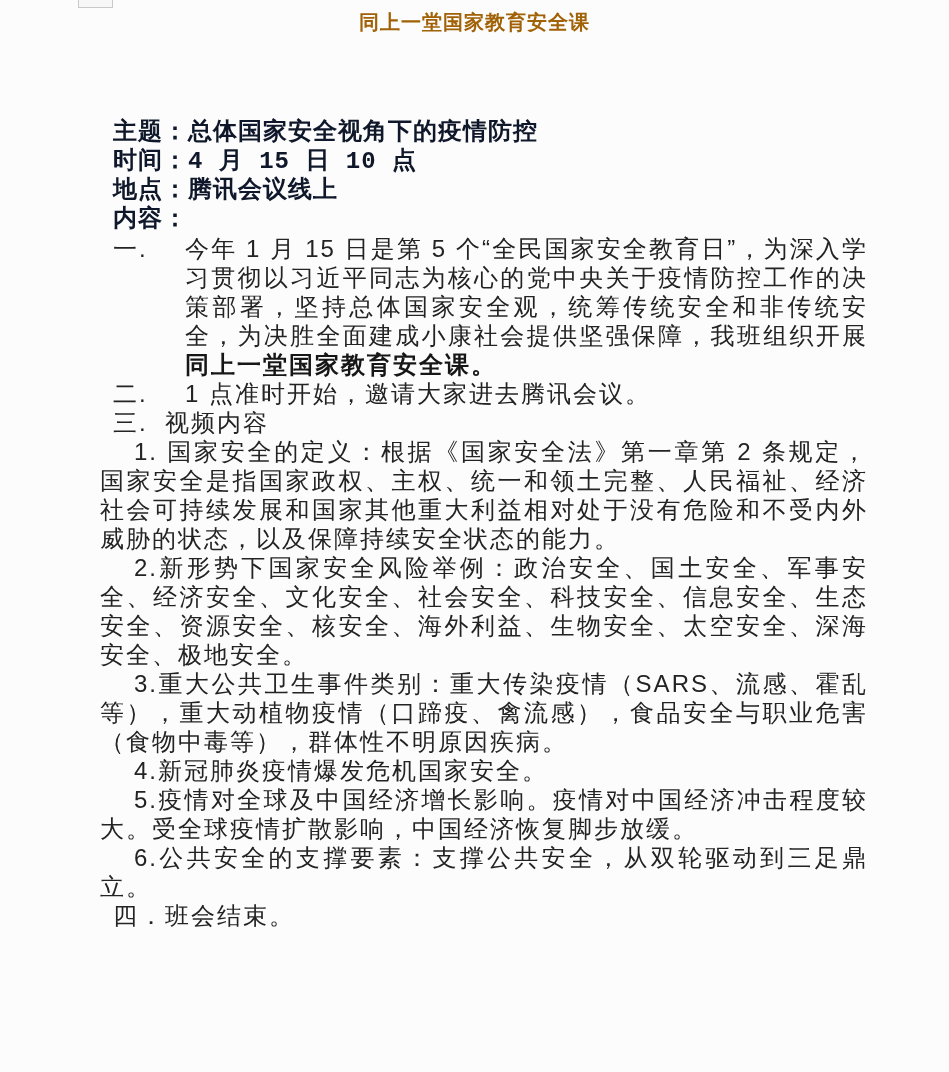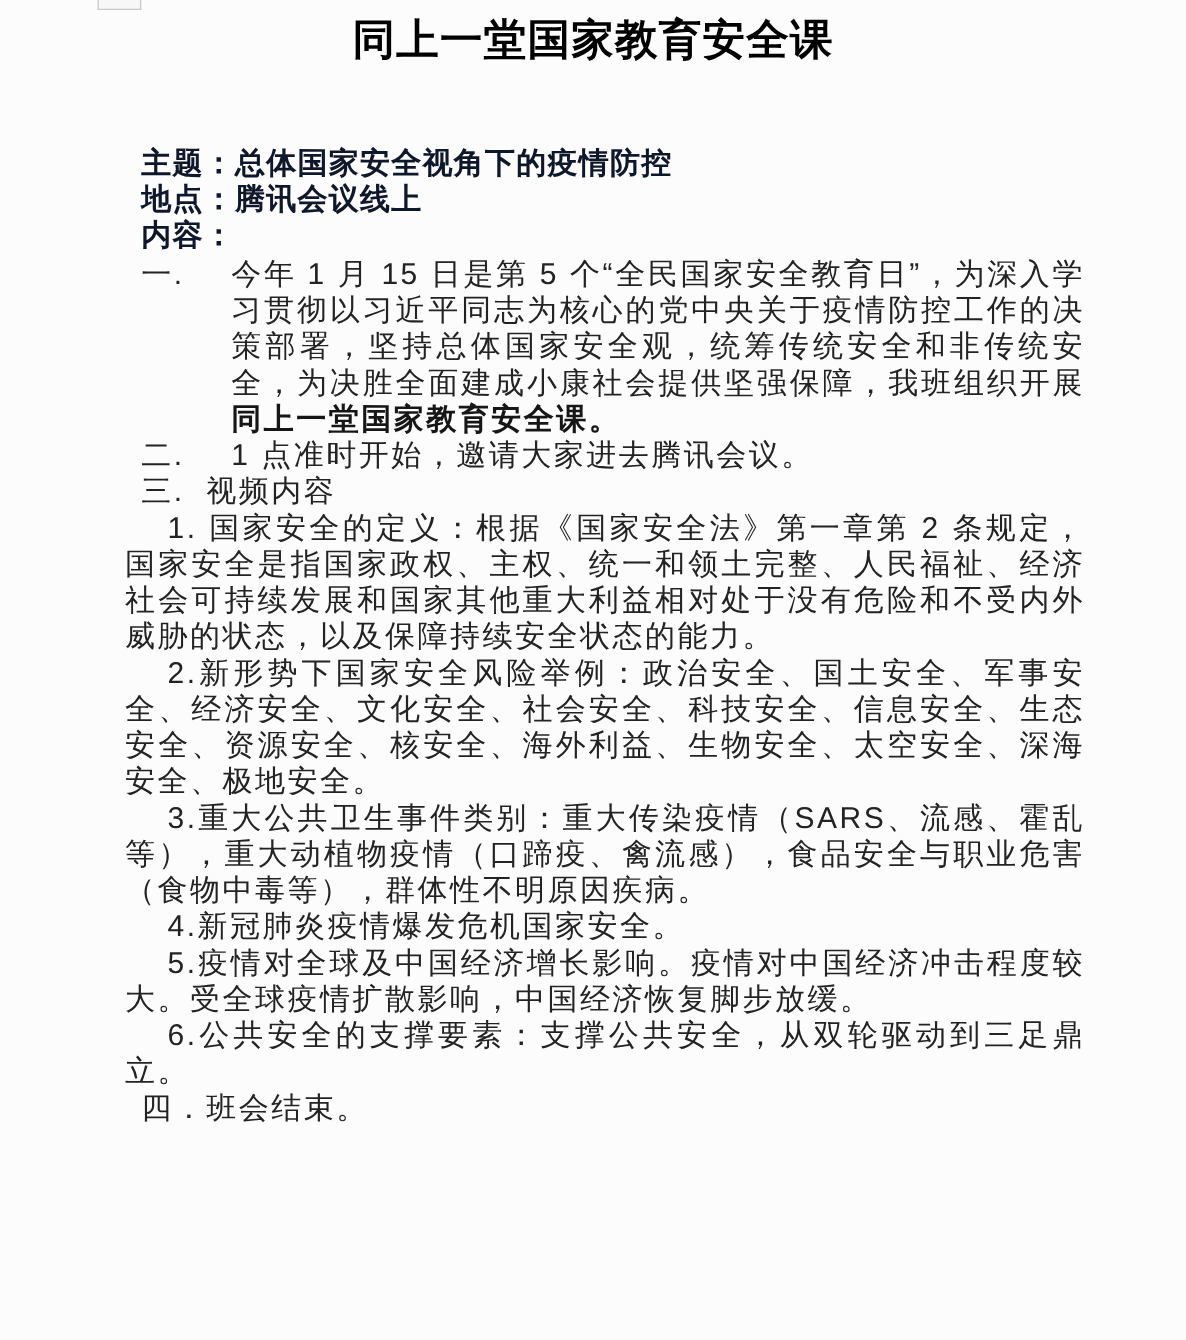--- a/index.html
+++ b/index.html
@@ -31,24 +31,24 @@
     border-top: none;
     background: #f7f7f7;
   }
   .title {
     position: absolute;
     top: 9px;
     left: 0;
     width: 100%;
     margin: 0;
     text-align: center;
-    font-size: 34px;
+    font-size: 20px;
     font-weight: bold;
     letter-spacing: 1px;
-    color: #000000;
+    color: #a16207;
   }
   .content {
     position: absolute;
     left: 100px;
     top: 118px;
     width: 768px;
     font-size: 24px;
     line-height: 29px;
   }
   .meta {
@@ -95,20 +95,21 @@
 
 <div class="page">
   <div class="scan-artifact"></div>
 
   <h1 class="title">同上一堂国家教育安全课</h1>
 
   <div class="content">
 
     <div class="meta">
       <div class="meta-line"><span>主题：</span><span>总体国家安全视角下的疫情防控</span></div>
+      <div class="meta-line"><span>时间：</span><span>4 月 15 日 10 点</span></div>
       <div class="meta-line"><span>地点：</span><span>腾讯会议线上</span></div>
       <div class="meta-line"><span>内容：</span><span></span></div>
     </div>
 
     <div class="outline-row">
       <span class="marker">一.</span>
       <span class="o-text"><span>今年 1 月 15 日是第 5 个“全民国家安全教育日”，为深入学习贯彻以习近平同志为核心的党中央关于疫情防控工作的决策部署，坚持总体国家安全观，统筹传统安全和非传统安全，为决胜全面建成小康社会提供坚强保障，我班组织开展</span><span class="bold-course">同上一堂国家教育安全课。</span></span>
     </div>
 
     <div class="outline-row">

